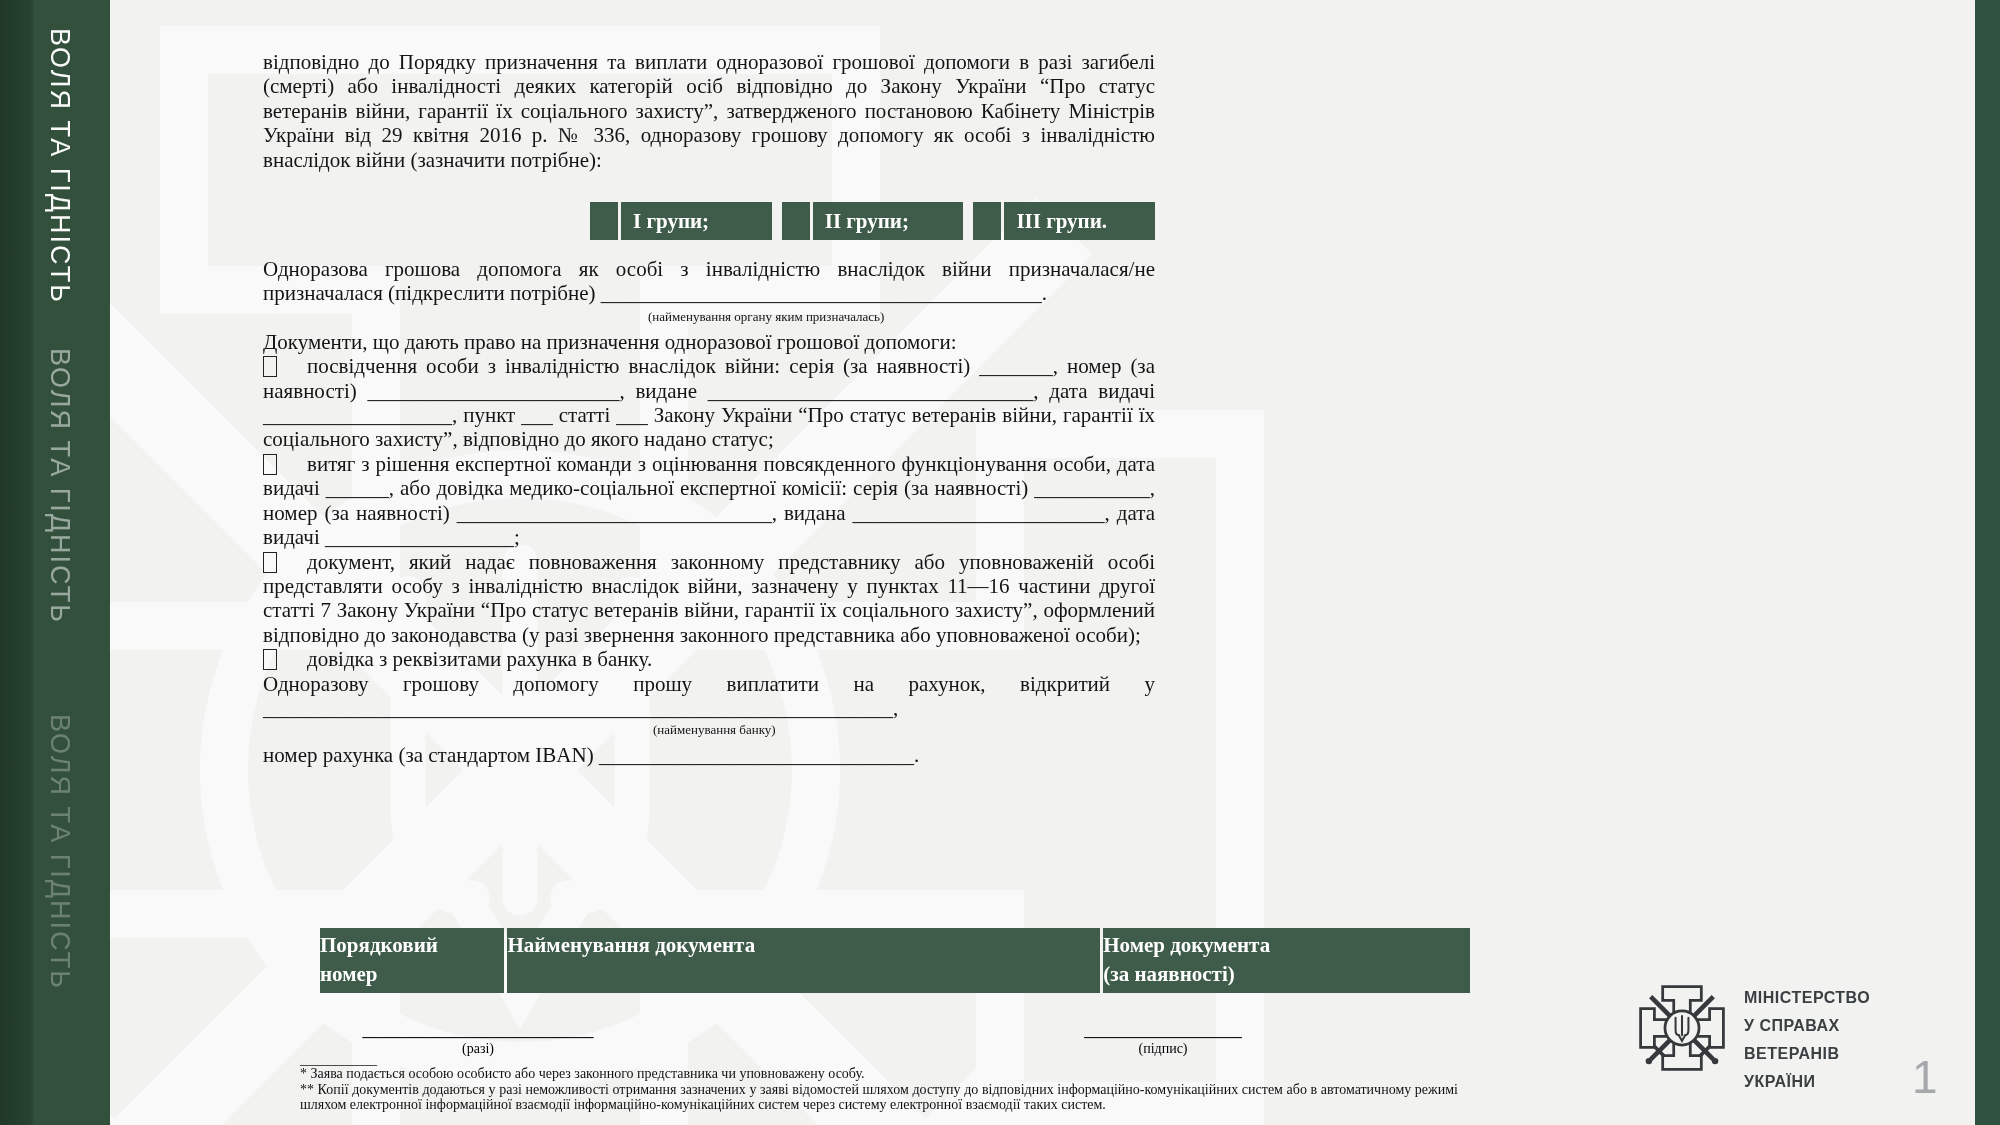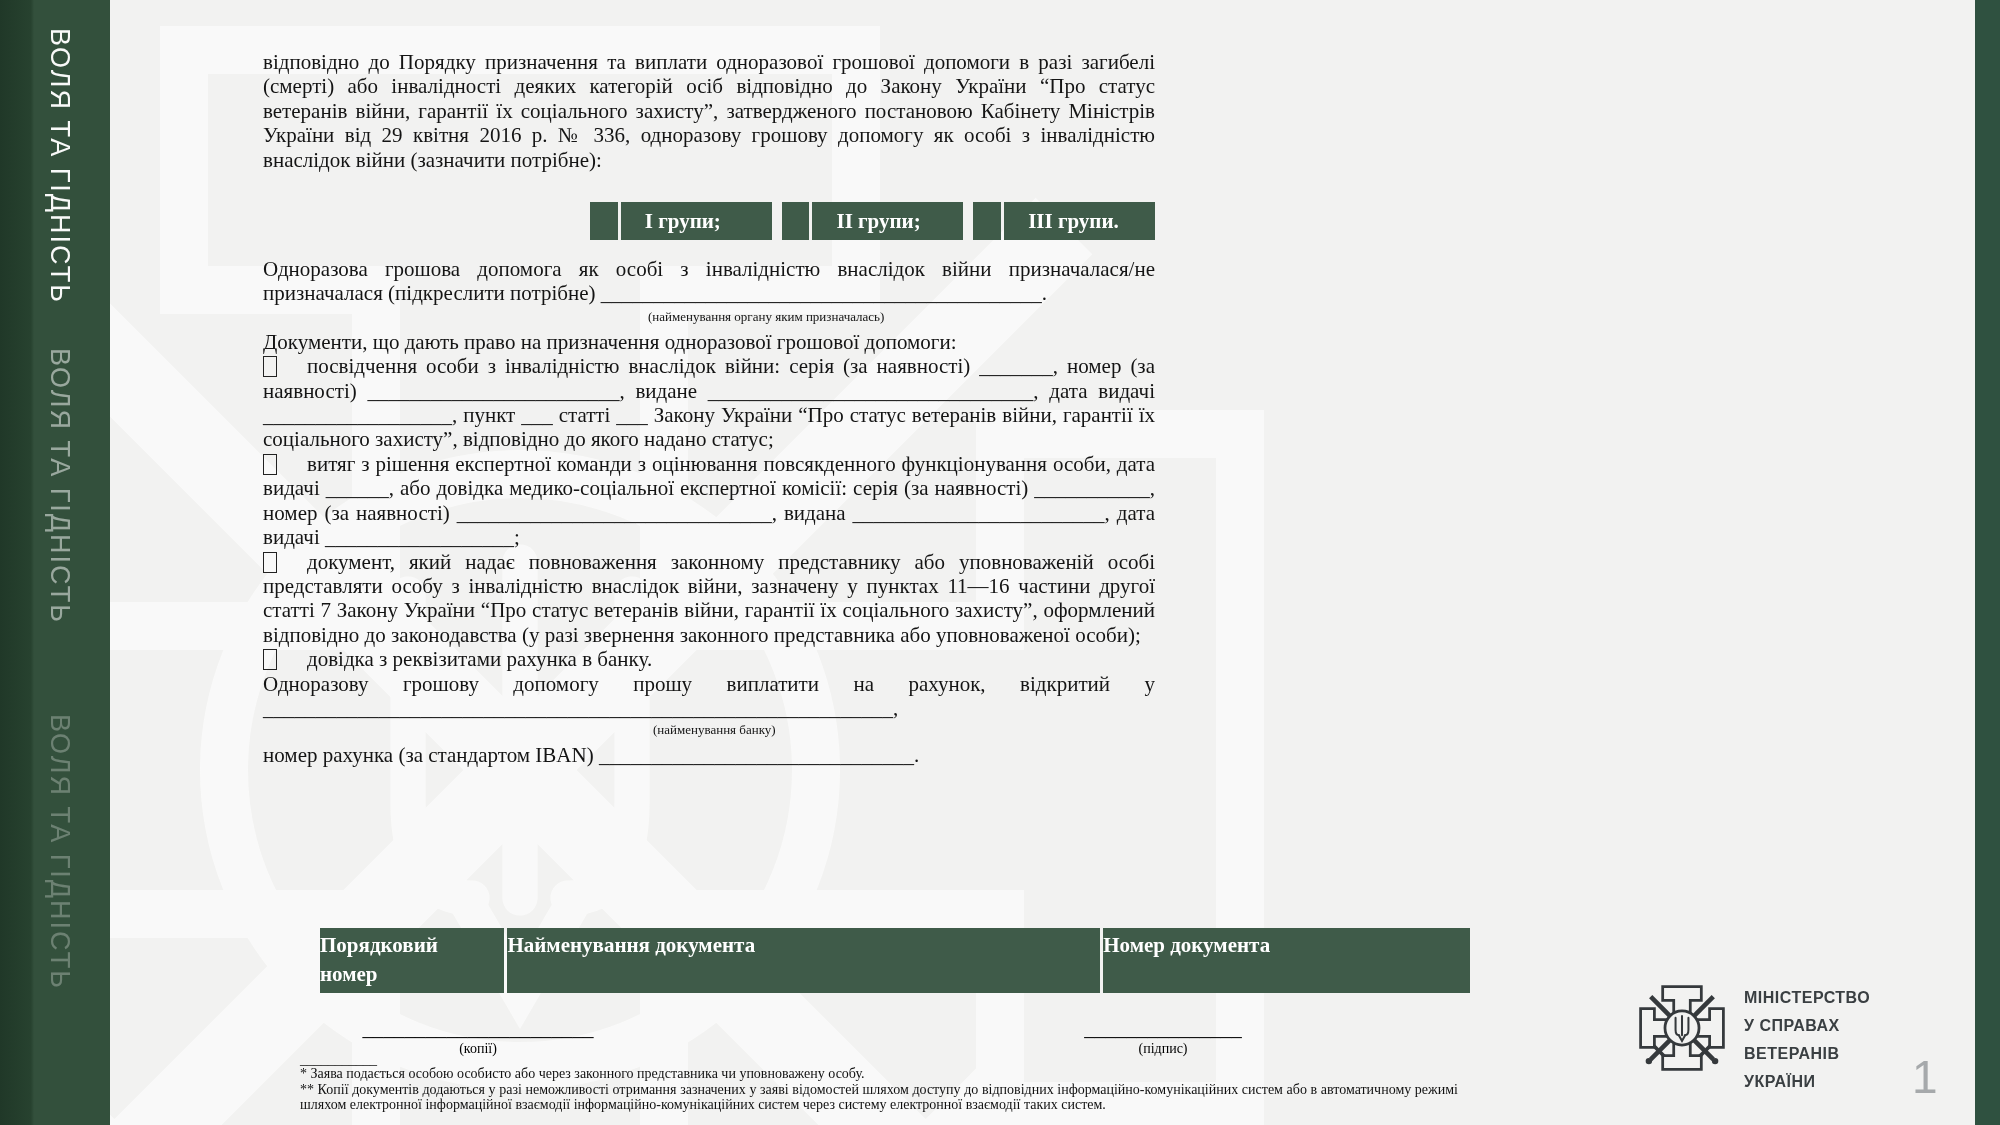--- a/index.html
+++ b/index.html
@@ -25,21 +25,21 @@
   .content{position:absolute;left:263px;top:50px;width:892px;z-index:2;
            font-size:21px;line-height:24.4px;color:#141414;text-align:justify;}
   .content p{margin:0;}
   .caption{font-size:13px;line-height:16px;text-align:left;}
   .cap-org{margin:3px 0 5px 385px;}
   .cap-bank{margin:2px 0 5px 390px;}
 
   .groups{display:flex;margin:30px 0 17px 327px;height:38px;}
   .gcheck{width:32px;background:#3f5b49;margin-right:3px;}
   .glabel{width:170px;box-sizing:border-box;background:#3f5b49;color:#fff;font-weight:700;
-          line-height:38px;padding-left:24px;margin-right:10px;text-align:left;}
+          line-height:38px;padding-left:12px;margin-right:10px;text-align:left;}
   .glabel:last-child{margin-right:0;}
 
   .cb{display:inline-block;width:14px;height:21px;border:1.5px solid #222;
       vertical-align:-4px;margin-right:30px;box-sizing:border-box;}
 
   
   .table2{position:absolute;left:320px;top:928px;width:1150px;display:flex;z-index:2;
           font-weight:700;color:#fff;text-align:left;font-size:21px;line-height:29px;}
   .t2cell{background:#3f5b49;padding:3px 0 4px 0;box-sizing:border-box;}
   .c1{width:186px;margin-right:3px;}
@@ -144,26 +144,27 @@
     <div class="t2cell c1">
       <div>Порядковий</div>
       <div>номер</div>
     </div>
     <div class="t2cell c2">
       <div>Найменування документа</div>
       <div></div>
     </div>
     <div class="t2cell c3">
       <div>Номер документа</div>
+      <div>(за наявності)</div>
     </div>
   </div>
 
   <div class="sig sig-date">
     <div>______________________</div>
-    <div class="cap">(копії)</div>
+    <div class="cap">(разі)</div>
   </div>
   <div class="sig sig-sign">
     <div>_______________</div>
     <div class="cap">(підпис)</div>
   </div>
 
   <div class="footnotes">
     <div class="rule">___________</div>
     <p class="fn-just">* Заява подається особою особисто або через законного представника чи уповноважену особу.</p>
     <p class="fn-just">** Копії документів додаються у разі неможливості отримання зазначених у заяві відомостей шляхом доступу до відповідних інформаційно-комунікаційних систем або в автоматичному режимі шляхом електронної інформаційної взаємодії інформаційно-комунікаційних систем через систему електронної взаємодії таких систем.</p>

